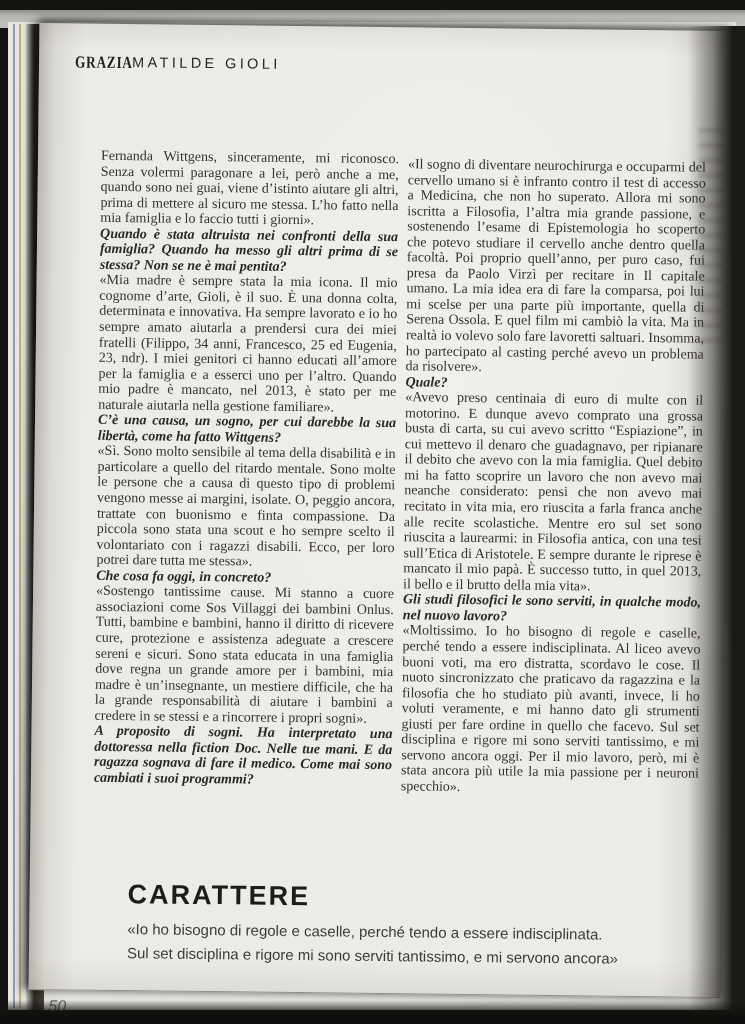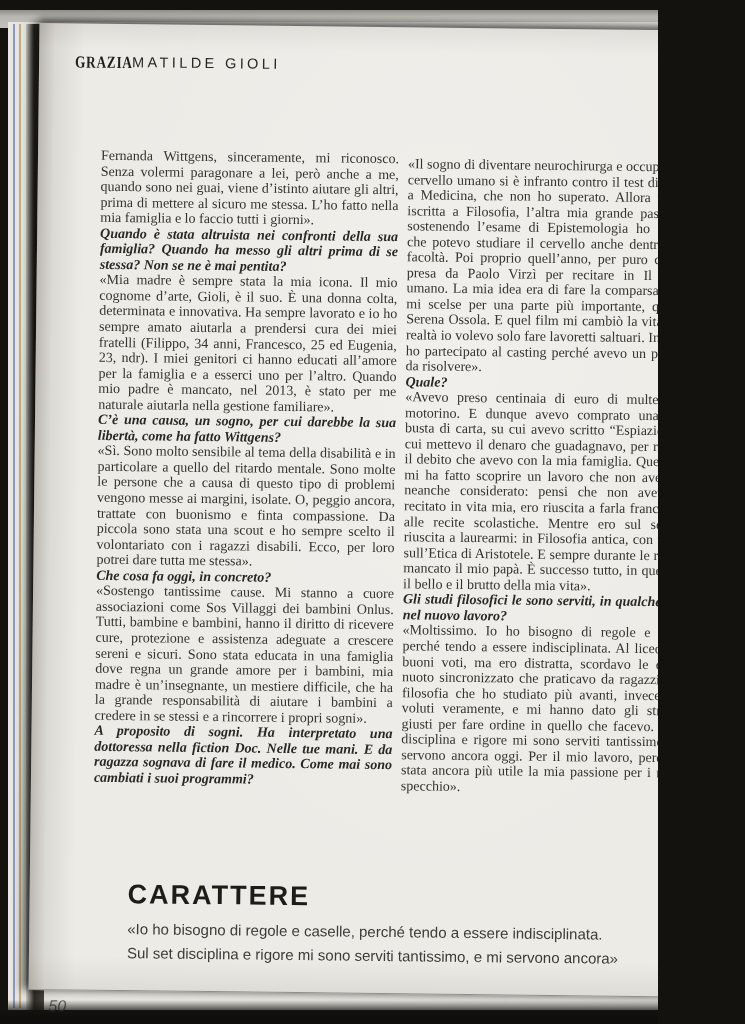--- a/index.html
+++ b/index.html
@@ -1,21 +1,21 @@
 <!DOCTYPE html>
 <html lang="it"><head>
 <meta charset="utf-8">
 <style>
   html,body{margin:0;padding:0;}
   body{
     width:745px;height:1024px;overflow:hidden;
     background:#13120f;
     font-family:"Liberation Serif",serif;
   }
-  .scan{position:relative;width:658px;height:1024px;overflow:hidden;}
+  .scan{position:relative;width:745px;height:1024px;overflow:hidden;}
 
   
   .top-gray{position:absolute;left:0;top:10px;width:745px;height:18px;
     background:linear-gradient(180deg,#8f8e89 0,#b7b6b0 35%,#c3c2bc 100%);}
   .paper-stack{position:absolute;left:8px;top:22px;width:728px;height:988px;
     background:linear-gradient(90deg,#e9e8e2 0,#dedcd6 30px,#e6e5df 60px,#e6e5e0 100%);}
   .edge-line{position:absolute;top:24px;height:984px;width:2px;}
   .edge-line.blue{left:13px;background:rgba(110,130,170,.75);}
   .edge-line.tan{left:19px;background:rgba(180,145,90,.7);}
   .gutter{position:absolute;left:26px;top:24px;width:18px;height:986px;

